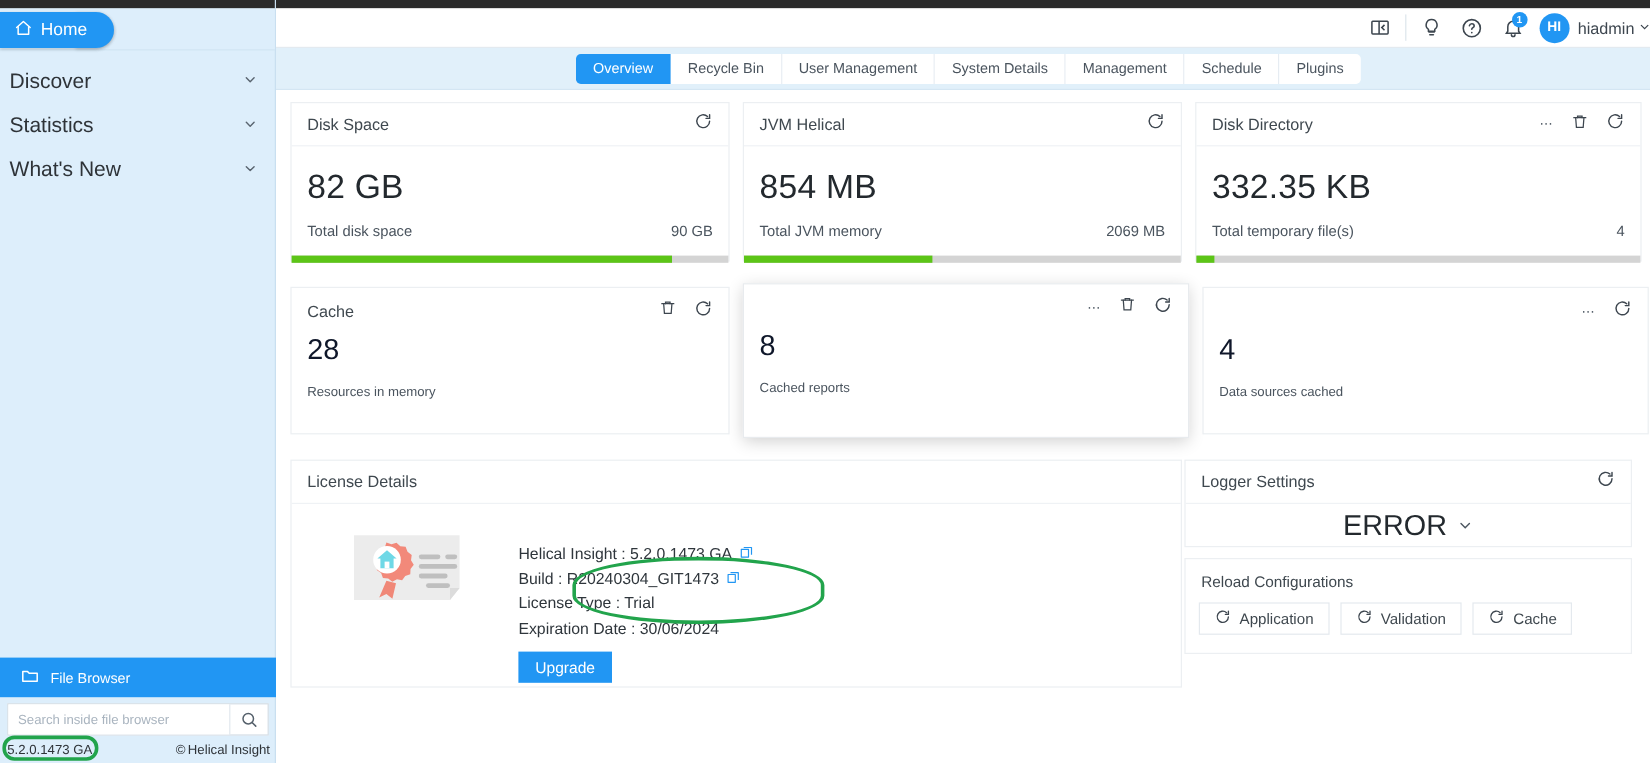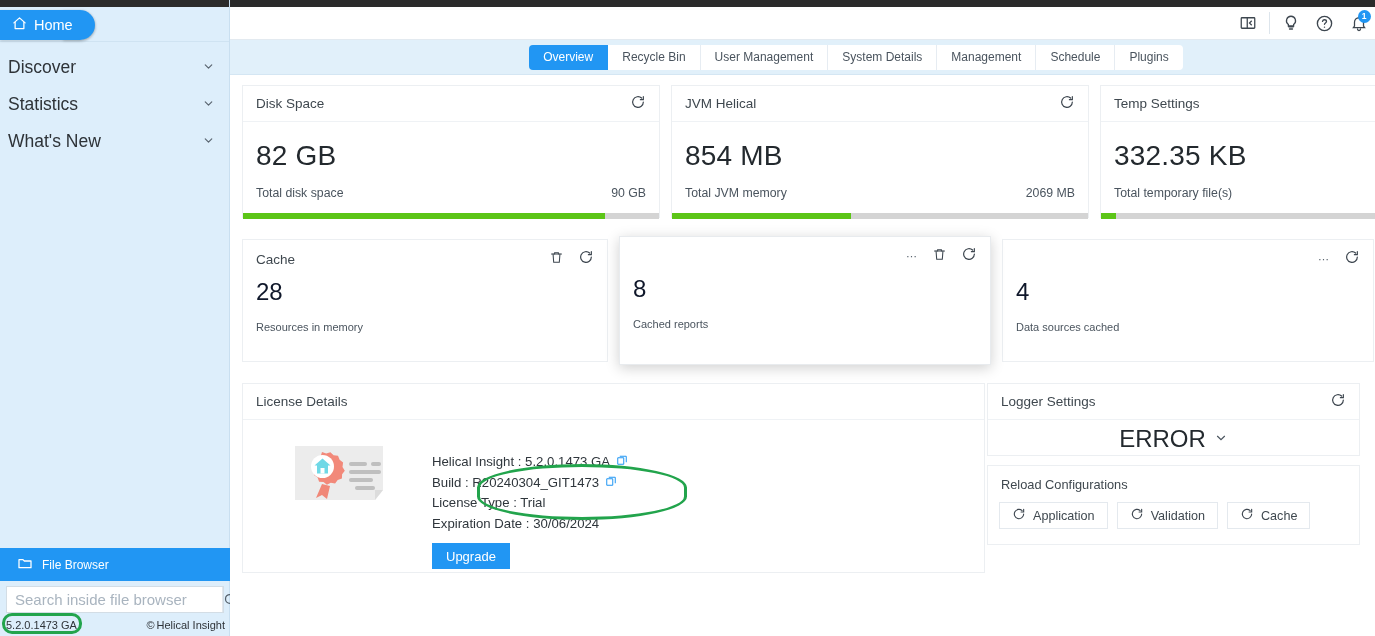--- a/index.html
+++ b/index.html
@@ -47,21 +47,21 @@
     position: absolute; left: 0; bottom: 55px; width: 230px; height: 33px;
     background: #2196f3; color: #fff; display: flex; align-items: center;
     gap: 9px; padding-left: 17px; font-size: 12px;
   }
   .fb-search {
     position: absolute; left: 6px; bottom: 23px; width: 218px; height: 27px;
     background: #fff; border: 1px solid #d3dde5; display: flex; align-items: center;
   }
   .fb-search input {
     flex: 1; border: 0; outline: none; height: 25px; padding: 0 8px;
-    font-size: 15px; color: #5b6672; font-family: "Liberation Sans", sans-serif;
+    font-size: 11px; color: #5b6672; font-family: "Liberation Sans", sans-serif;
   }
   .fb-search input::placeholder { color: #a9b4bf; }
   .fb-search .sbtn {
     width: 32px; height: 25px; border-left: 1px solid #e2e8ee;
     display: flex; align-items: center; justify-content: center; color: #55606b;
   }
   .sb-footer {
     position: absolute; left: 0; bottom: 0; width: 230px; height: 23px;
     display: flex; align-items: center; justify-content: space-between;
     padding: 0 5px 0 6px; font-size: 11px; color: #2e3338;
@@ -127,21 +127,21 @@
     padding: 18px 13px 0 13px;
   }
   .sub-row {
     display: flex; justify-content: space-between; align-items: center;
     padding: 14px 13px 0 13px; font-size: 12.3px; color: #4a545e;
   }
   .bar-track { height: 6px; background: #d4d4d4; margin-top: 13px; }
   .bar-fill { height: 6px; background: #5cc517; }
 
   
-  .metric { width: 418px; height: 133px; }
+  .metric { width: 366px; height: 133px; }
   .metric:last-child { width: 372px; }
 
   
   .cachewrap { margin-top: 21px; display: flex; }
   .cache-card { width: 366px; height: 123px; background:#fff; border: 1px solid #eceff2; }
   .cache-card .c-head {
     height: 38px; display: flex; align-items: center; justify-content: space-between;
     padding: 0 13px 0 13px;
   }
   .cache-card .c-num { font-size: 24px; color: #0f172a; padding: 0 13px; line-height: 28px; }
@@ -371,21 +371,21 @@
             <span>Total JVM memory</span>
             <span>2069 MB</span>
           </div>
           <div class="bar-track">
             <div class="bar-fill" style="width: 43%;"></div>
           </div>
         </div>
 
         <div class="card metric">
           <div class="card-head">
-            <span class="card-title">Temp Settings</span>
+            <span class="card-title">Disk Directory</span>
             <span class="head-icons">
               <span class="dots">⋯</span>
               <span>
                 <svg width="15" height="15" viewBox="0 0 24 24" fill="none" stroke="#3d464f" stroke-width="1.7" stroke-linecap="round">
                     <polyline points="4 6.5 20 6.5"></polyline>
                     <path d="M9 6.5V4.5h6v2"></path>
                     <path d="M6.5 6.5l1 13h9l1-13"></path>
                   </svg>
               </span>
               <span>

